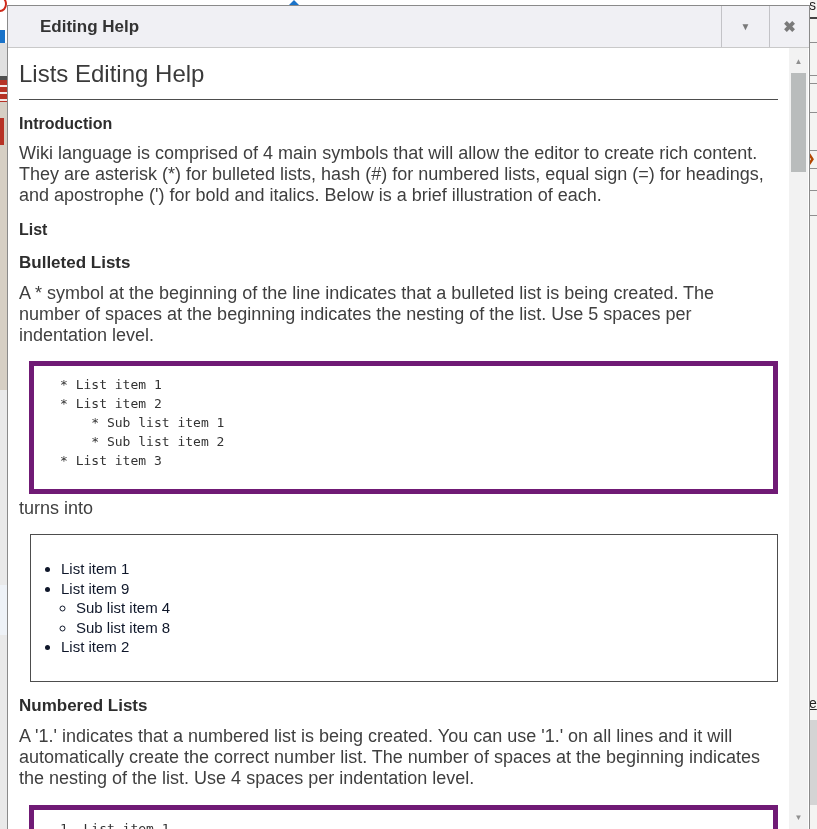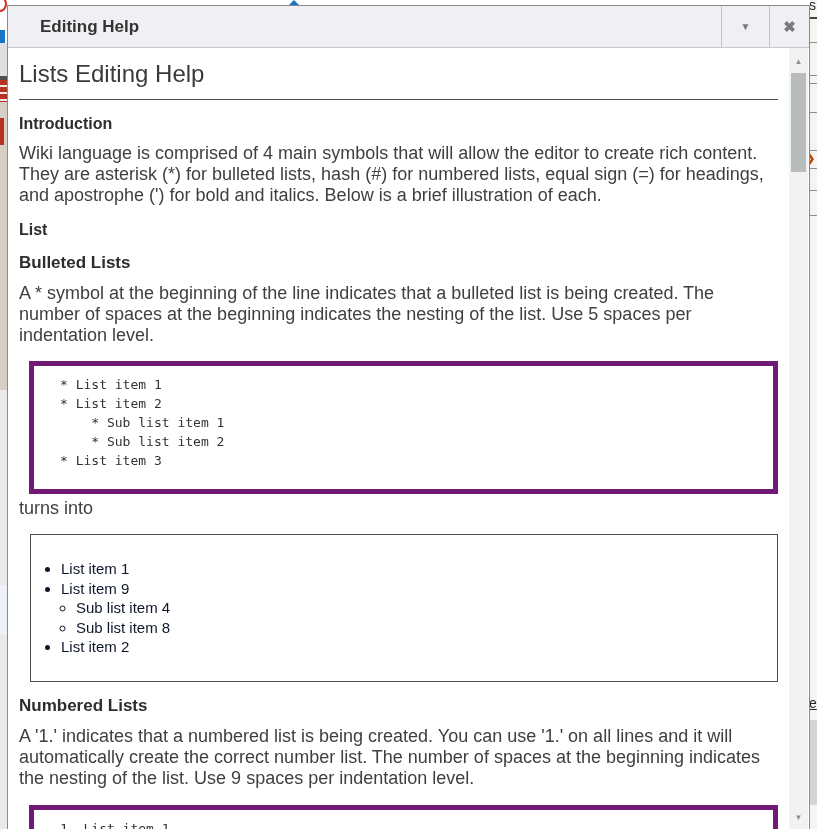--- a/index.html
+++ b/index.html
@@ -238,21 +238,21 @@
               <ul>
                 <li><span>Sub list item 4</span></li>
                 <li><span>Sub list item 8</span></li>
               </ul>
             </li>
             <li><span>List item 2</span></li>
           </ul>
         </div>
 
         <h3>Numbered Lists</h3>
-        <p>A '1.' indicates that a numbered list is being created. You can use '1.' on all lines and it will automatically create the correct number list. The number of spaces at the beginning indicates the nesting of the list. Use 9 spaces per indentation level.</p>
+        <p>A '1.' indicates that a numbered list is being created. You can use '1.' on all lines and it will automatically create the correct number list. The number of spaces at the beginning indicates the nesting of the list. Use 4 spaces per indentation level.</p>
 
         <div class="codebox clipped">1. List item 1
 1. List item 2</div>
       </div>
 
       <div class="scrollbar">
         <div class="sb-btn up">
           <span>▲</span>
         </div>
         <div class="sb-thumb"></div>

